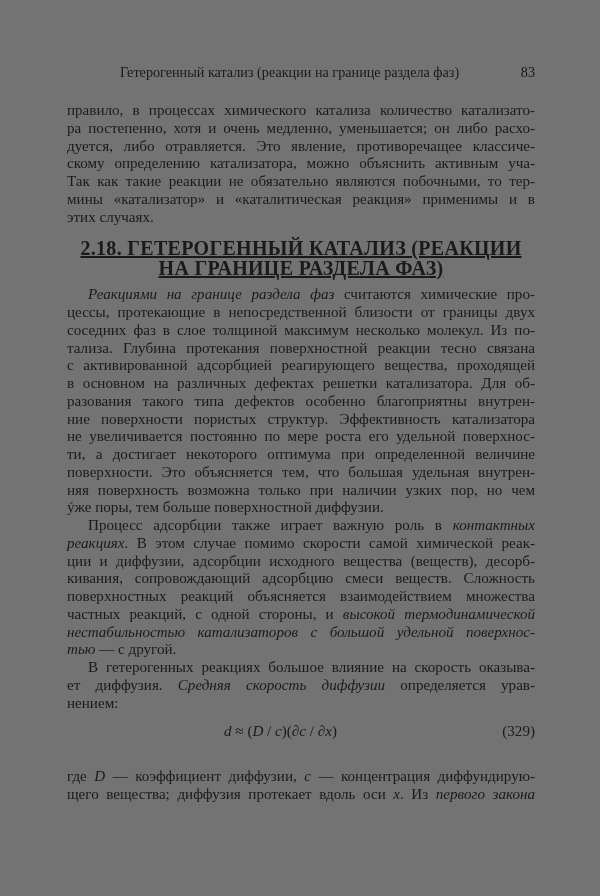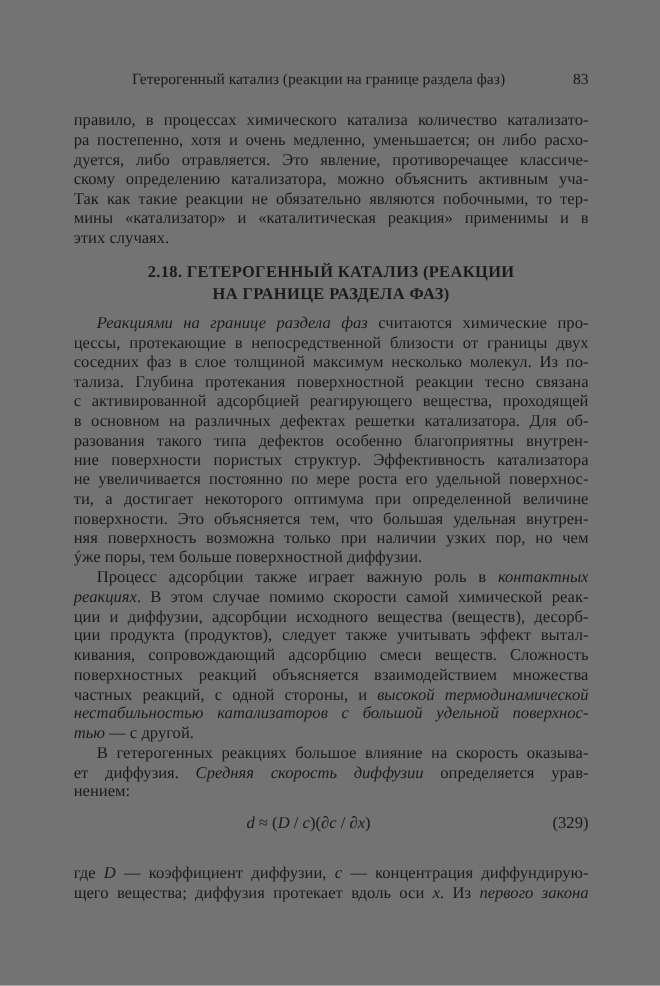--- a/index.html
+++ b/index.html
@@ -9,22 +9,22 @@
   .running-head { position: absolute; top: 64px; left: 67px; width: 468px; height: 20px;
                   font-size: 14.2px; }
   .running-head .title { position: absolute; left: 53px; top: 0; }
   .running-head .pnum { position: absolute; right: 0; top: 0; }
   .body { position: absolute; left: 67px; top: 102px; width: 468px;
           font-size: 15.1px; line-height: 17.75px; text-align: justify; }
   .body p { margin: 0; }
   .line { display: block; text-align: justify; text-align-last: justify; white-space: nowrap; height: 17.75px; }
   .line.last { text-align-last: left; }
   .indent { padding-left: 21px; }
-  .heading { text-align: center; font-weight: bold; font-size: 15px; line-height: 19.5px;
-             margin: 13px 0 8px 0; letter-spacing: 0.3px; }
+  .heading { text-align: center; font-weight: bold; font-size: 20px; line-height: 19.5px;
+             margin: 13px 0 8px 0; letter-spacing: 0.3px; text-decoration: underline; }
   .heading .hl { display: block; }
   em, i { font-style: italic; }
   .formula { position: relative; height: 22px; margin: 9px 0 25px 0; }
   .formula .expr { position: absolute; left: 157px; top: 2px; font-style: normal; }
   .formula .num { position: absolute; right: 0; top: 2px; }
   .formula .v { font-style: italic; }
 </style>
 </head>
 <body>
 
@@ -65,21 +65,20 @@
       <span class="line">ти, а достигает некоторого оптимума при определенной величине</span>
       <span class="line">поверхности. Это объясняется тем, что большая удельная внутрен-</span>
       <span class="line">няя поверхность возможна только при наличии узких пор, но чем</span>
       <span class="line last">ýже поры, тем больше поверхностной диффузии.</span>
     </p>
 
     <p>
       <span class="line indent"><span>Процесс адсорбции также играет важную роль в </span><i>контактных</i></span>
       <span class="line"><i>реакциях</i><span>. В этом случае помимо скорости самой химической реак-</span></span>
       <span class="line">ции и диффузии, адсорбции исходного вещества (веществ), десорб-</span>
-      <span class="line">ции продукта (продуктов), следует также учитывать эффект вытал-</span>
       <span class="line">кивания, сопровождающий адсорбцию смеси веществ. Сложность</span>
       <span class="line">поверхностных реакций объясняется взаимодействием множества</span>
       <span class="line"><span>частных реакций, с одной стороны, и </span><i>высокой термодинамической</i></span>
       <span class="line"><i>нестабильностью катализаторов с большой удельной поверхнос-</i></span>
       <span class="line last"><i>тью</i><span> — с другой.</span></span>
     </p>
 
     <p>
       <span class="line indent">В гетерогенных реакциях большое влияние на скорость оказыва-</span>
       <span class="line"><span>ет диффузия. </span><i>Средняя скорость диффузии</i><span> определяется урав-</span></span>

